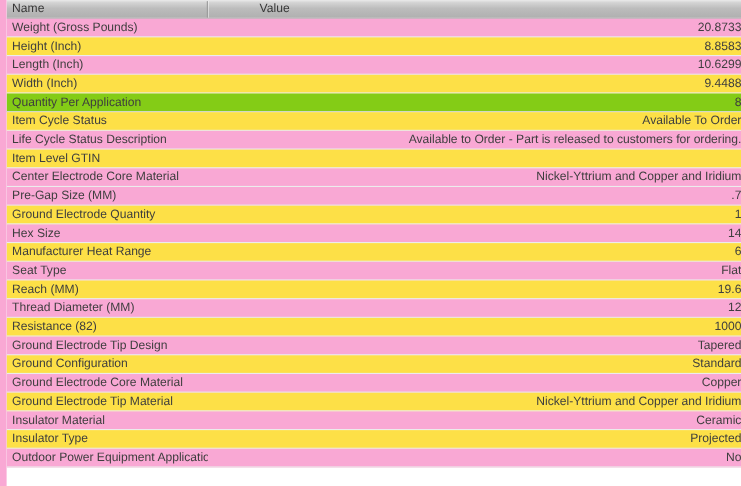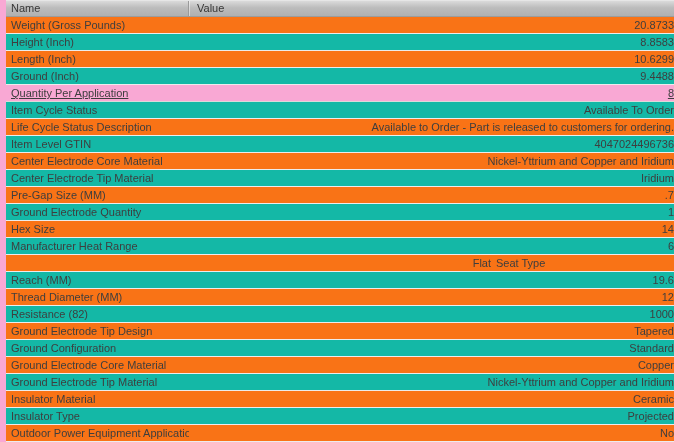--- a/index.html
+++ b/index.html
@@ -39,37 +39,37 @@
   }
   .hdr-name {
     width: 183px;
     box-sizing: border-box;
     padding-left: 5px;
     border-right: 1px solid #9a9a9a;
     box-shadow: 1px 0 0 rgba(255,255,255,0.45);
   }
   .hdr-value {
     flex: 1;
-    padding-left: 8px;
+    padding-left: 20px;
+    margin-left: 27px;
   }
   
   .grid-row {
     display: flex;
     height: 17px;
     box-sizing: border-box;
     border-bottom: 1px solid #ececec;
-    background: #f97316;
+    background: #f9a8d4;
   }
   .grid-row.alt {
-    background: #14b8a6;
+    background: #fde047;
   }
   .grid-row.selected {
-    background: #f9a8d4;
+    background: #84cc16;
     border-bottom-color: #dadada;
-    text-decoration: underline;
   }
   .cell {
     line-height: 16px;
     white-space: nowrap;
     overflow: hidden;
     cursor: default;
   }
   .cell-name {
     width: 183px;
     box-sizing: border-box;
@@ -96,66 +96,61 @@
   </div>
       <div class="grid-row alt">
     <div class="cell cell-name">Height (Inch)</div>
     <div class="cell cell-value">8.8583</div>
   </div>
       <div class="grid-row">
     <div class="cell cell-name">Length (Inch)</div>
     <div class="cell cell-value">10.6299</div>
   </div>
       <div class="grid-row alt">
-    <div class="cell cell-name">Ground (Inch)</div>
+    <div class="cell cell-name">Width (Inch)</div>
     <div class="cell cell-value">9.4488</div>
   </div>
       <div class="grid-row selected">
     <div class="cell cell-name">Quantity Per Application</div>
     <div class="cell cell-value">8</div>
   </div>
       <div class="grid-row alt">
     <div class="cell cell-name">Item Cycle Status</div>
     <div class="cell cell-value">Available To Order</div>
   </div>
       <div class="grid-row">
     <div class="cell cell-name">Life Cycle Status Description</div>
     <div class="cell cell-value">Available to Order - Part is released to customers for ordering.</div>
   </div>
       <div class="grid-row alt">
     <div class="cell cell-name">Item Level GTIN</div>
-    <div class="cell cell-value">4047024496736</div>
   </div>
       <div class="grid-row">
     <div class="cell cell-name">Center Electrode Core Material</div>
     <div class="cell cell-value">Nickel-Yttrium and Copper and Iridium</div>
-  </div>
-      <div class="grid-row alt">
-    <div class="cell cell-name">Center Electrode Tip Material</div>
-    <div class="cell cell-value">Iridium</div>
   </div>
       <div class="grid-row">
     <div class="cell cell-name">Pre-Gap Size (MM)</div>
     <div class="cell cell-value">.7</div>
   </div>
       <div class="grid-row alt">
     <div class="cell cell-name">Ground Electrode Quantity</div>
     <div class="cell cell-value">1</div>
   </div>
       <div class="grid-row">
     <div class="cell cell-name">Hex Size</div>
     <div class="cell cell-value">14</div>
   </div>
       <div class="grid-row alt">
     <div class="cell cell-name">Manufacturer Heat Range</div>
     <div class="cell cell-value">6</div>
   </div>
       <div class="grid-row">
+    <div class="cell cell-name">Seat Type</div>
     <div class="cell cell-value">Flat</div>
-    <div class="cell cell-name">Seat Type</div>
   </div>
       <div class="grid-row alt">
     <div class="cell cell-name">Reach (MM)</div>
     <div class="cell cell-value">19.6</div>
   </div>
       <div class="grid-row">
     <div class="cell cell-name">Thread Diameter (MM)</div>
     <div class="cell cell-value">12</div>
   </div>
       <div class="grid-row alt">

